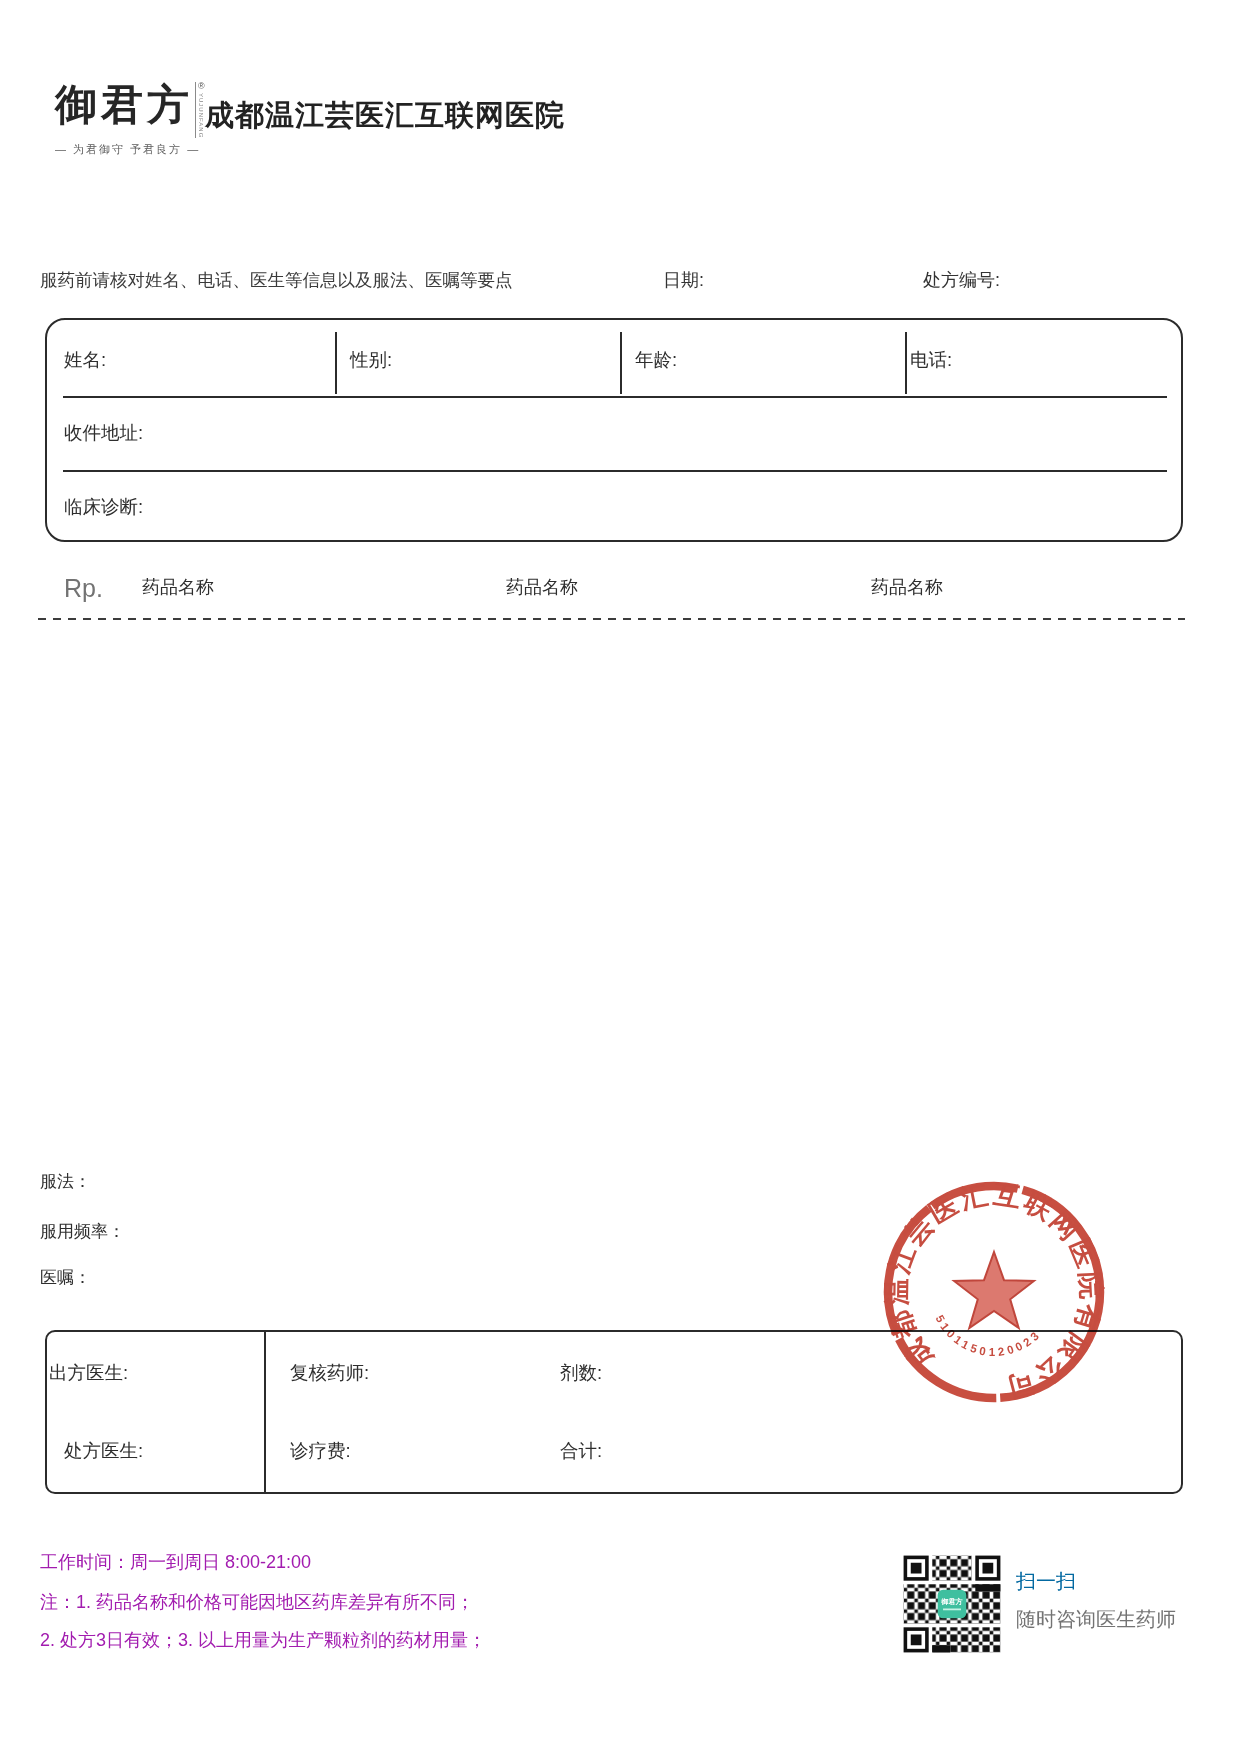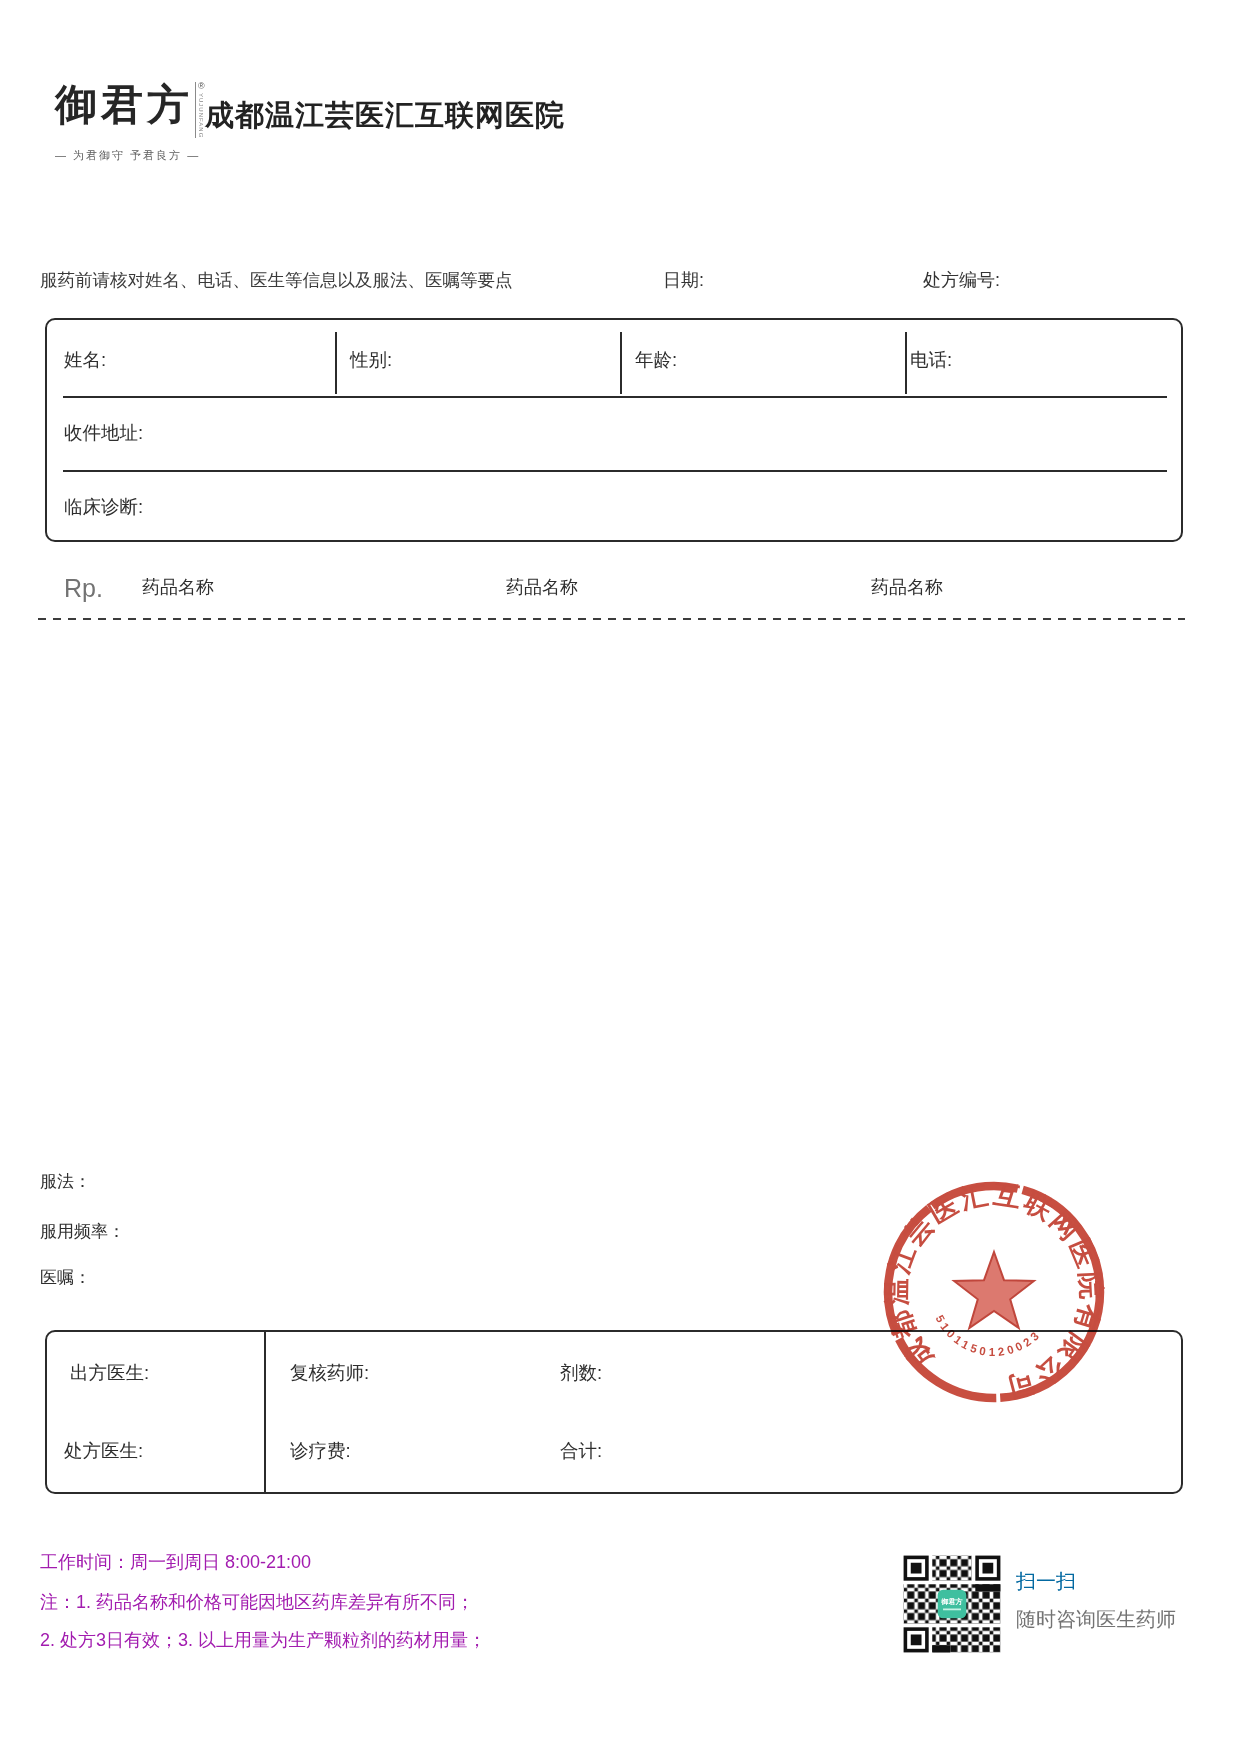--- a/index.html
+++ b/index.html
@@ -9,30 +9,30 @@
   }
   .abs{position:absolute}
 
   
   .logo-block{left:55px;top:82px;width:190px}
   .logo-row{display:flex;align-items:flex-start}
   .logo-text{font-size:42px;font-weight:bold;color:#262626;letter-spacing:4px;line-height:1.1;font-family:"DejaVu Serif","Liberation Serif",serif}
   .logo-mark-col{display:flex;flex-direction:column;align-items:center;margin-left:2px;border-left:1px solid #8a8a8a;padding-left:2px}
   .logo-reg{font-size:9px;color:#555;line-height:1}
   .logo-vert{writing-mode:vertical-rl;font-size:6px;color:#888;letter-spacing:1px;margin-top:2px}
-  .logo-tagline{margin-top:10px;font-size:11px;color:#5c5c5c;letter-spacing:2px;white-space:nowrap}
+  .logo-tagline{margin-top:4px;font-size:11px;color:#5c5c5c;letter-spacing:2px;white-space:nowrap}
   .page-title{left:205px;top:96px;font-size:29px;font-weight:bold;color:#222;letter-spacing:1px}
 
   
   .reminder{left:40px;top:268px;font-size:17.5px;color:#3a3a3a}
   .date-label{left:663px;top:268px;font-size:18px;color:#333}
   .rx-number-label{left:923px;top:268px;font-size:18px;color:#333}
 
   
-  .pbox{left:45px;top:318px;width:1134px;height:220px;border:2px solid #2b2b2b;border-radius:10px;background:#fff}
+  .pbox{left:45px;top:318px;width:1134px;height:220px;border:2px solid #2b2b2b;border-radius:20px;background:#fff}
   .pbox .vdiv{position:absolute;width:2px;background:#2b2b2b;top:12px;height:62px}
   .vdiv-1{left:288px}.vdiv-2{left:573px}.vdiv-3{left:858px}
   .pbox .hline{position:absolute;left:16px;right:14px;height:2px;background:#2b2b2b}
   .hline-1{top:76px}.hline-2{top:150px}
   .pbox .field{position:absolute;font-size:18.5px;color:#2e2e2e}
   .f-name{left:17px;top:27px}.f-gender{left:303px;top:27px}.f-age{left:588px;top:27px}.f-phone{left:863px;top:27px}
   .f-address{left:17px;top:100px}.f-diagnosis{left:17px;top:174px}
 
   
   .rp-label{left:64px;top:574px;font-size:25px;color:#737373}
@@ -42,21 +42,21 @@
     background:repeating-linear-gradient(90deg,#3c3c3c 0 8px,transparent 8px 15px)}
 
   
   .usage-line{left:40px;font-size:17px;color:#2e2e2e}
   .u-method{top:1170px}.u-frequency{top:1220px}.u-advice{top:1266px}
 
   
   .sbox{left:45px;top:1330px;width:1134px;height:160px;border:2px solid #2b2b2b;border-radius:10px;background:#fff}
   .sbox .vdiv-full{position:absolute;left:217px;top:0;bottom:0;width:2px;background:#2b2b2b}
   .sbox .field{position:absolute;font-size:18.5px;color:#2e2e2e}
-  .s-issuing{left:23px;top:28px}.s-prescribing{left:17px;top:106px}
+  .s-issuing{left:2px;top:28px}.s-prescribing{left:17px;top:106px}
   .s-review{left:243px;top:28px}.s-fee{left:243px;top:106px}
   .s-dose{left:513px;top:28px}.s-total{left:513px;top:106px}
 
   
   .stamp{left:876px;top:1174px;width:236px;height:236px;opacity:.9;mix-blend-mode:multiply;pointer-events:none;z-index:5}
 
   
   .foot-line{left:40px;font-size:18px;color:#a21caf}
   .fl-hours{top:1550px}.fl-note1{top:1590px}.fl-note2{top:1628px}
   .qr{left:900px;top:1552px;width:104px;height:104px}

